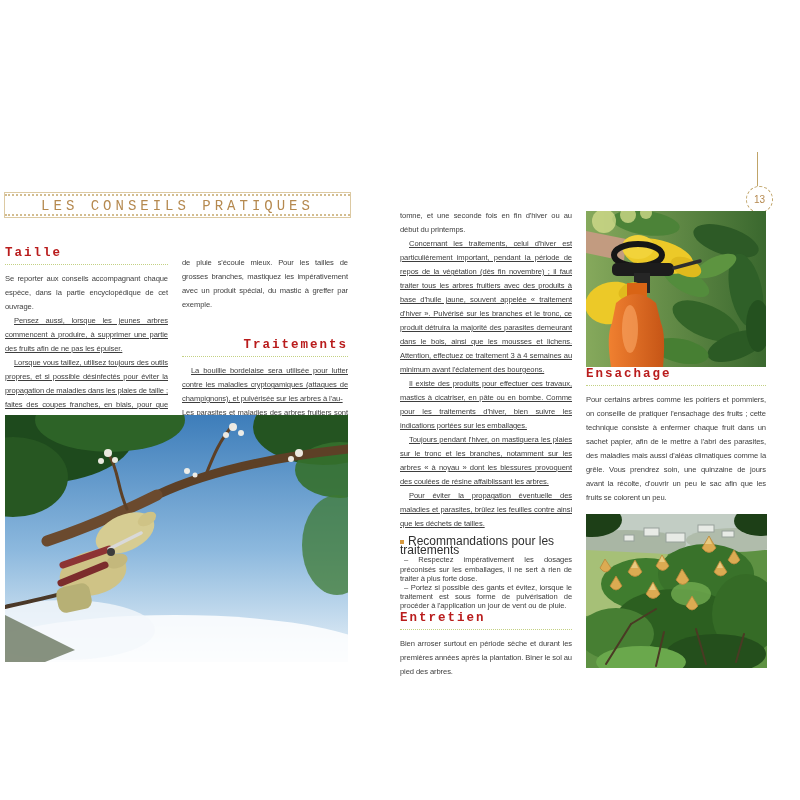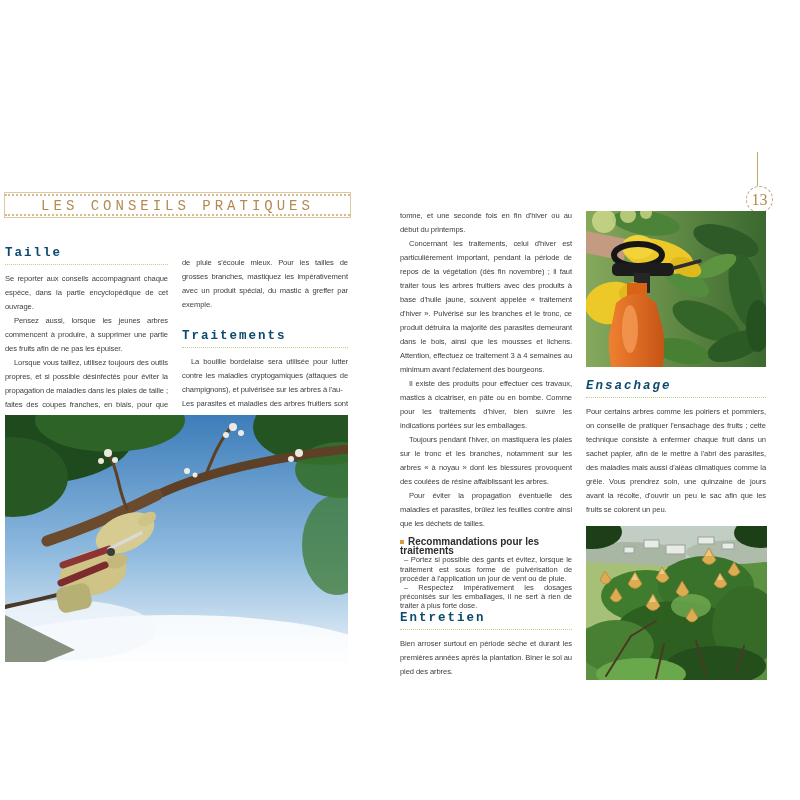--- a/index.html
+++ b/index.html
@@ -2,44 +2,44 @@
 <html><head>
 <meta charset="utf-8">
 <style>
   html,body{margin:0;padding:0;}
   body{
     width:800px;height:800px;position:relative;background:#ffffff;
     font-family:"Liberation Sans",sans-serif;color:#3e3e3e;overflow:hidden;
   }
   .col{position:absolute;}
   .body-p{margin:0;font-size:7.6px;line-height:14px;text-align:justify;letter-spacing:-0.1px;}
-  .ind{text-indent:9px;}
+  .ind{text-indent:9px;text-decoration:underline;}
   .heading{
     font-family:"Liberation Mono",monospace;font-size:12.5px;letter-spacing:2px;
-    color:#0c4a6e;margin:0 0 7px 0;padding-bottom:4px;border-bottom:1px dotted #c3d183;
+    color:#b91c1c;margin:0 0 7px 0;padding-bottom:4px;border-bottom:1px dotted #c3d183;
   }
   .title-box{
     position:absolute;left:4px;top:192px;width:345px;height:24px;
     border:1px solid #dcc9a2;text-align:center;line-height:24px;
   }
   .title-box::before,.title-box::after{
     content:"";position:absolute;left:0;right:0;height:0;border-top:2px dotted #d3bd90;
   }
   .title-box::before{top:1px;}
   .title-box::after{bottom:1px;}
   .title-text{
     font-family:"Liberation Mono",monospace;font-size:14px;letter-spacing:4px;color:#b5894f;
   }
   .orn-line{position:absolute;left:757px;top:152px;width:1px;height:34px;background:#c0a468;}
   .orn-circle{
     position:absolute;left:746px;top:186px;width:25px;height:25px;border:1px dashed #c0a468;
     border-radius:50%;text-align:center;line-height:25px;
-    font-family:Liberation Serif, serif;font-size:16px;color:#b5894f;
-  }
-  .rec-title{margin:6px 0 0 0;font-size:10px;line-height:9.2px;font-weight:bold;color:#2e2e2e;}
+    font-family:Liberation Sans, sans-serif;font-size:10px;color:#b5894f;
+  }
+  .rec-title{margin:6px 0 0 0;font-size:12px;line-height:9.2px;font-weight:normal;color:#2e2e2e;}
   .bullet-square{display:inline-block;width:4px;height:4px;background:#d89a3f;margin-right:4px;vertical-align:1px;}
   .rec-item{margin:0;font-size:7.6px;line-height:9.2px;text-align:justify;letter-spacing:-0.1px;text-indent:4px;}
   .entretien-h{margin-top:0;}
   .photo{position:absolute;display:block;}
   svg{display:block;}
 </style>
 </head>
 <body>
 
 <div>
@@ -55,21 +55,21 @@
 
   <div class="col" style="left:5px;top:246px;width:163px;">
     <h3 class="heading">Taille</h3>
     <p class="body-p">Se reporter aux conseils accompagnant chaque espèce, dans la partie encyclopédique de cet ouvrage.</p>
     <p class="body-p ind">Pensez aussi, lorsque les jeunes arbres commencent à produire, à supprimer une partie des fruits afin de ne pas les épuiser.</p>
     <p class="body-p ind">Lorsque vous taillez, utilisez toujours des outils propres, et si possible désinfectés pour éviter la propagation de maladies dans les plaies de taille ; faites des coupes franches, en biais, pour que l'eau</p>
   </div>
 
   <div class="col" style="left:182px;top:256px;width:166px;">
     <p class="body-p">de pluie s'écoule mieux. Pour les tailles de grosses branches, mastiquez les impérativement avec un produit spécial, du mastic à greffer par exemple.</p>
-    <h3 class="heading" style="margin-top:17px;">Traitements</h3>
+    <h3 class="heading" style="margin-top:26px;text-align:right;">Traitements</h3>
     <p class="body-p ind">La bouillie bordelaise sera utilisée pour lutter contre les maladies cryptogamiques (attaques de champignons), et pulvérisée sur les arbres à l'au-</p>
     <p class="body-p">Les parasites et maladies des arbres fruitiers sont malheureusement nombreux. Il existe dans le commerce des produits souvent polyvalents qui vous aideront à traiter efficacement. Pour les époques et fréquence des interventions se référer aux conseils portés sur l'emballage des produits.</p>
   </div>
 
   <svg class="photo" style="left:5px;top:415px;" width="343" height="247" viewBox="0 0 343 247" aria-hidden="true">
     <defs>
       <linearGradient id="sky" x1="0" y1="0" x2="0" y2="1">
         <stop offset="0" stop-color="#3d7dba"></stop>
         <stop offset="0.55" stop-color="#8db9de"></stop>
         <stop offset="1" stop-color="#e9f2f8"></stop>
@@ -122,22 +122,22 @@
     <circle cx="106" cy="137" r="4" fill="#3c3c3c"></circle>
   </svg>
 
   <div class="col" style="left:400px;top:209px;width:172px;">
     <p class="body-p">tomne, et une seconde fois en fin d'hiver ou au début du printemps.</p>
     <p class="body-p ind">Concernant les traitements, celui d'hiver est particulièrement important, pendant la période de repos de la végétation (dès fin novembre) ; il faut traiter tous les arbres fruitiers avec des produits à base d'huile jaune, souvent appelée « traitement d'hiver ». Pulvérisé sur les branches et le tronc, ce produit détruira la majorité des parasites demeurant dans le bois, ainsi que les mousses et lichens. Attention, effectuez ce traitement 3 à 4 semaines au minimum avant l'éclatement des bourgeons.</p>
     <p class="body-p ind">Il existe des produits pour effectuer ces travaux, mastics à cicatriser, en pâte ou en bombe. Comme pour les traitements d'hiver, bien suivre les indications portées sur les emballages.</p>
     <p class="body-p ind">Toujours pendant l'hiver, on mastiquera les plaies sur le tronc et les branches, notamment sur les arbres « à noyau » dont les blessures provoquent des coulées de résine affaiblissant les arbres.</p>
     <p class="body-p ind">Pour éviter la propagation éventuelle des maladies et parasites, brûlez les feuilles contre ainsi que les déchets de tailles.</p>
     <p class="rec-title"><span class="bullet-square"></span><span>Recommandations pour les traitements</span></p>
+    <p class="rec-item">– Respectez impérativement les dosages préconisés sur les emballages, il ne sert à rien de traiter à plus forte dose.</p>
     <p class="rec-item">– Portez si possible des gants et évitez, lorsque le traitement est sous forme de pulvérisation de procéder à l'application un jour de vent ou de pluie.</p>
-    <p class="rec-item">– Respectez impérativement les dosages préconisés sur les emballages, il ne sert à rien de traiter à plus forte dose.</p>
     <h3 class="heading entretien-h">Entretien</h3>
     <p class="body-p">Bien arroser surtout en période sèche et durant les premières années après la plantation. Biner le sol au pied des arbres.</p>
   </div>
 
   <div class="col" style="left:586px;top:211px;width:180px;">
 
     <svg width="180" height="156" viewBox="0 0 180 156" aria-hidden="true">
       <defs>
         <linearGradient id="leafbg" x1="0" y1="0" x2="1" y2="0">
           <stop offset="0" stop-color="#86a95c"></stop>
@@ -181,21 +181,21 @@
       <path d="M88 57 L114 50" stroke="#2e2e2e" stroke-width="3.5" stroke-linecap="round"></path>
 
       <ellipse cx="26" cy="92" rx="27" ry="21" fill="#ecc928" transform="rotate(-12 26 92)"></ellipse>
       <ellipse cx="44" cy="80" rx="12" ry="8" fill="#e0ba1d" transform="rotate(-25 44 80)"></ellipse>
 
       <rect x="41" y="72" width="20" height="14" fill="#d96415"></rect>
       <path d="M30 92 Q50 74 70 92 L75 112 Q80 124 77 156 L25 156 Q20 124 26 112 Z" fill="url(#orange)"></path>
       <ellipse cx="44" cy="118" rx="8" ry="24" fill="#f7a05c" opacity="0.7"></ellipse>
     </svg>
 
-    <h3 class="heading" style="margin-top:12px;font-style:italic;">Ensachage</h3>
+    <h3 class="heading" style="">Ensachage</h3>
     <p class="body-p">Pour certains arbres comme les poiriers et pommiers, on conseille de pratiquer l'ensachage des fruits ; cette technique consiste à enfermer chaque fruit dans un sachet papier, afin de le mettre à l'abri des parasites, des maladies mais aussi d'aléas climatiques comme la grêle. Vous prendrez soin, une quinzaine de jours avant la récolte, d'ouvrir un peu le sac afin que les fruits se colorent un peu.</p>
 
     <svg style="margin-top:9px;" width="181" height="154" viewBox="0 0 181 154" aria-hidden="true">
       <rect width="181" height="154" fill="#5d9142"></rect>
 
       <rect x="0" y="0" width="181" height="36" fill="#c2cdc4"></rect>
       <ellipse cx="40" cy="30" rx="60" ry="14" fill="#a9b6a4"></ellipse>
       <ellipse cx="150" cy="26" rx="50" ry="12" fill="#b0bcab"></ellipse>
       <g fill="#e8ebe6" stroke="#98a29b" stroke-width="1">
         <rect x="58" y="14" width="15" height="8"></rect>

